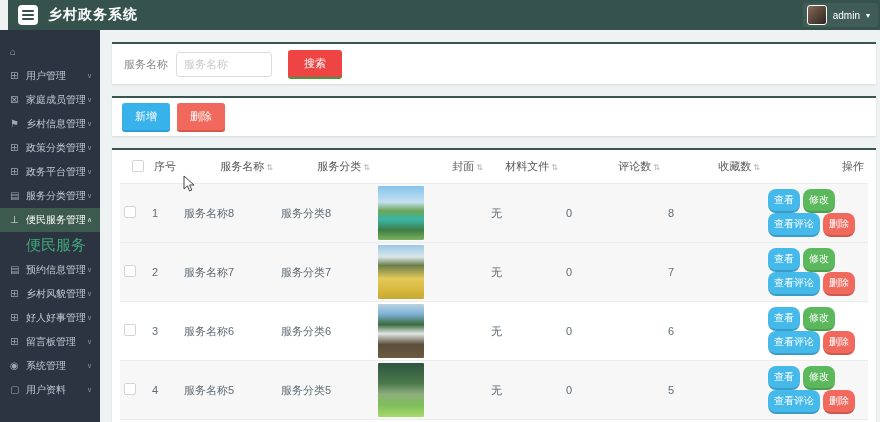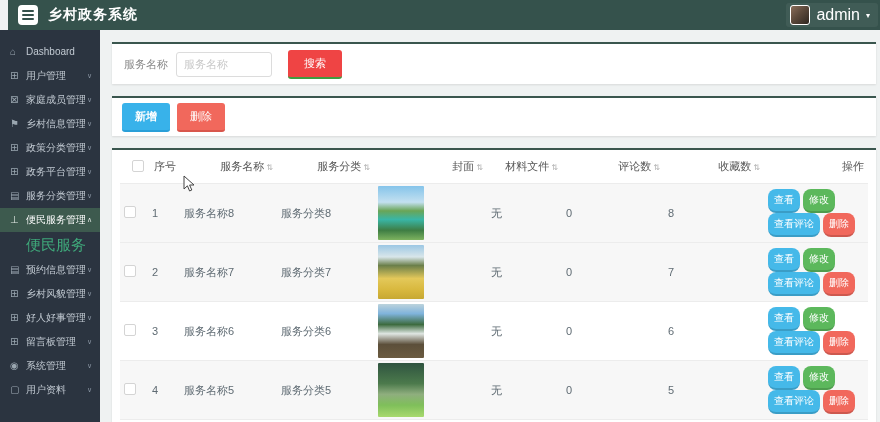--- a/index.html
+++ b/index.html
@@ -11,21 +11,21 @@
     background:#35524c; display:flex; align-items:center; padding:0 10px; z-index:30; }
   .burger { width:20px; height:20px; background:#fff; border-radius:4px;
     display:flex; flex-direction:column; justify-content:center; gap:2px;
     align-items:center; cursor:pointer; }
   .burger i { display:block; width:12px; height:2px; background:#35524c; border-radius:1px; }
   .app-title { color:#fff; font-size:14px; font-weight:bold; margin-left:10px; letter-spacing:1px; }
   .header-right { margin-left:auto; display:flex; align-items:center; gap:6px;
     background:rgba(255,255,255,.06); padding:2px 8px 2px 4px; border-radius:3px; cursor:pointer; }
   .avatar { width:20px; height:20px; border-radius:3px; border:1px solid #fff;
     background:linear-gradient(135deg,#8a6d5a 0%,#5d4a3c 45%,#2e2620 100%); }
-  .admin-name { color:#fff; font-size:16px; }
+  .admin-name { color:#fff; font-size:10px; }
   .admin-caret { color:#fff; font-size:8px; }
 
   
   .sidebar { position:absolute; left:0; top:30px; width:100px; bottom:0;
     background:#2b3440; padding-top:10px; z-index:20; }
   .nav-item { height:24px; line-height:24px; padding:0 8px 0 10px; font-size:10px;
     color:#c2cad2; display:flex; align-items:center; cursor:pointer; white-space:nowrap; }
   .nav-item .ic { width:13px; font-size:10px; margin-right:3px; color:#9aa6b0; flex:none; }
   .nav-item .lbl { flex:1; overflow:hidden; }
   .nav-item .chev { font-size:7px; color:#8893a0; margin-left:2px; }
@@ -41,21 +41,21 @@
     box-shadow:0 1px 2px rgba(0,0,0,.10); }
   .card.search-card { height:42px; display:flex; align-items:center; padding:0 12px; }
   .field-label { font-size:11px; color:#888; margin-right:8px; }
   .text-input { width:96px; height:25px; border:1px solid #dcdcdc; border-radius:3px;
     padding:0 7px; font-size:11px; color:#333; outline:none; }
   .text-input::placeholder { color:#c8c8c8; }
   .btn { border:none; color:#fff; font-size:11px; border-radius:3px;
     cursor:pointer; font-family:inherit; }
   .btn-search { background:#ef4444; border-bottom:2px solid #3f9b3f; padding:6px 16px; margin-left:16px; }
   .card.toolbar-card { height:40px; display:flex; align-items:center; padding:0 10px; gap:7px; }
-  .btn-add { background:#38b2ea; border-bottom:2px solid #2a9fd8; padding:6px 13px;font-weight:bold; }
+  .btn-add { background:#38b2ea; border-bottom:2px solid #2a9fd8; padding:6px 13px; }
   .btn-remove { background:#f1685c; border-bottom:2px solid #d8564c; padding:6px 13px; }
 
   
   .card.table-card { padding:0 8px; }
   table { width:100%; border-collapse:collapse; table-layout:fixed; font-size:11px; }
   col.c-check{width:28px;} col.c-idx{width:32px;} col.c-name{width:97px;}
   col.c-cat{width:97px;} col.c-cover{width:113px;} col.c-mat{width:75px;}
   col.c-com{width:102px;} col.c-fav{width:100px;} col.c-act{width:auto;}
   thead th { text-align:right; font-weight:normal; color:#555; padding:9px 4px;
     background:#fff; white-space:nowrap; }
@@ -91,21 +91,20 @@
   <div class="header-right">
     <span class="avatar"></span>
     <span class="admin-name">admin</span>
     <span class="admin-caret">▾</span>
   </div>
 </div>
 
 <div class="sidebar">
   <div class="nav-item">
     <span class="ic">⌂</span>
-    <span class="lbl">Dashboard</span>
   </div>
   <div class="nav-item">
     <span class="ic">⊞</span>
     <span class="lbl">用户管理</span>
     <span class="chev">∨</span>
   </div>
   <div class="nav-item">
     <span class="ic">⊠</span>
     <span class="lbl">家庭成员管理</span>
     <span class="chev">∨</span>

